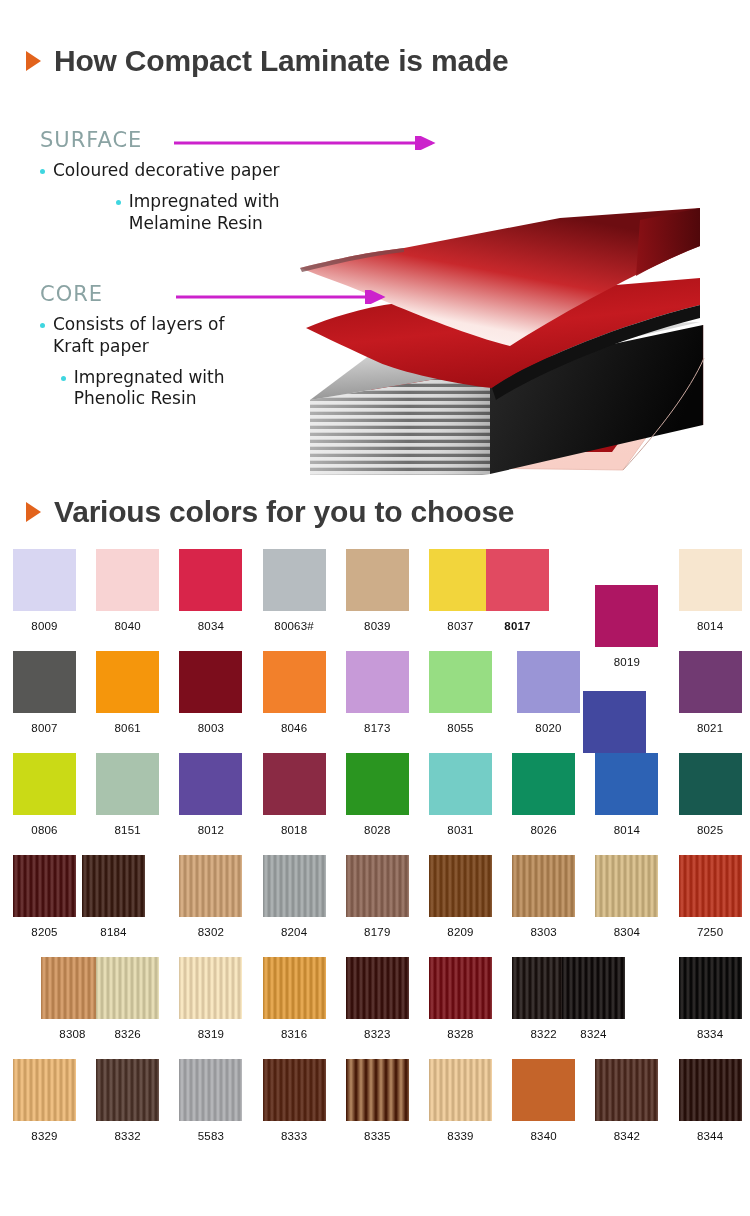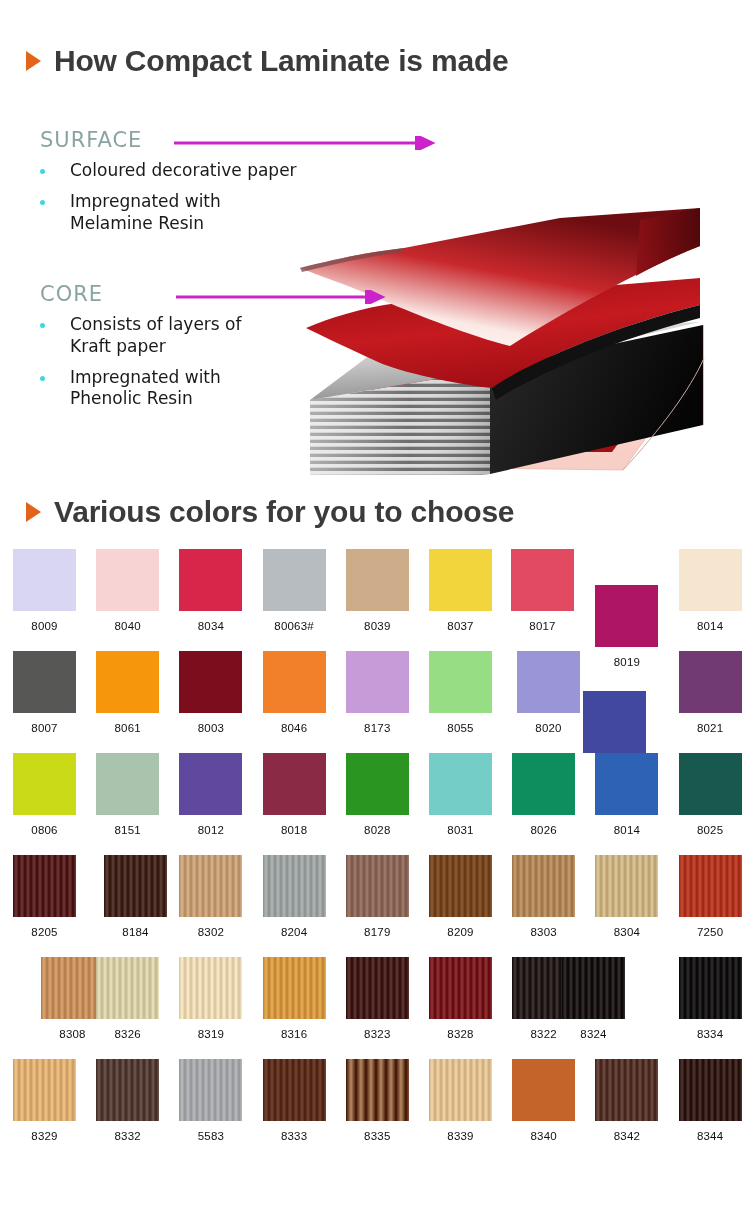--- a/index.html
+++ b/index.html
@@ -55,22 +55,23 @@
   .legend-title {
     font-size: 21px;
     letter-spacing: 1px;
     color: #8aa3a3;
     font-family: "DejaVu Sans", sans-serif;
     margin-bottom: 8px;
   }
   .legend-item {
     display: flex;
     align-items: flex-start;
-    gap: 25px;
+    gap: 8px;
     margin-bottom: 9px;
+    justify-content: flex-end;
   }
   .dot {
     width: 5px;
     height: 5px;
     border-radius: 50%;
     background: #3fd6e0;
     margin-top: 9px;
     flex: 0 0 auto;
   }
   .legend-text {
@@ -262,21 +263,21 @@
         <div class="swatch-label">80063#</div>
       </div>
       <div class="swatch-cell" style="left: 345.8px;">
         <div class="swatch-chip" style="background: rgb(205, 173, 137);"></div>
         <div class="swatch-label">8039</div>
       </div>
       <div class="swatch-cell" style="left: 429px;">
         <div class="swatch-chip" style="background: rgb(242, 213, 60);"></div>
         <div class="swatch-label">8037</div>
       </div>
-      <div class="swatch-cell" style="left: 511px;">
+      <div class="swatch-cell" style="left: 486px; font-weight: bold;">
         <div class="swatch-chip" style="background: rgb(225, 74, 97);"></div>
         <div class="swatch-label">8017</div>
       </div>
       <div class="swatch-cell" style="left: 595.4px; margin-top: 36px;">
         <div class="swatch-chip" style="background: rgb(174, 22, 99);"></div>
         <div class="swatch-label">8019</div>
       </div>
       <div class="swatch-cell" style="left: 678.6px;">
         <div class="swatch-chip" style="background: rgb(247, 230, 207);"></div>
         <div class="swatch-label">8014</div>
@@ -356,21 +357,21 @@
       <div class="swatch-cell" style="left: 678.6px;">
         <div class="swatch-chip" style="background: rgb(24, 89, 79);"></div>
         <div class="swatch-label">8025</div>
       </div>
     </div>
     <div class="swatch-row">
       <div class="swatch-cell" style="left: 13px;">
         <div class="swatch-chip" style="background: repeating-linear-gradient(90deg, rgb(60, 6, 6) 0px, rgb(112, 58, 58) 3px, rgb(60, 6, 6) calc(6px)) rgb(74, 20, 20);"></div>
         <div class="swatch-label">8205</div>
       </div>
-      <div class="swatch-cell" style="left: 104px;">
+      <div class="swatch-cell" style="left: 82px;">
         <div class="swatch-chip" style="background: repeating-linear-gradient(90deg, rgb(43, 15, 6) 0px, rgb(95, 67, 58) 3px, rgb(43, 15, 6) calc(6px)) rgb(57, 29, 20);"></div>
         <div class="swatch-label">8184</div>
       </div>
       <div class="swatch-cell" style="left: 179.4px;">
         <div class="swatch-chip" style="background: repeating-linear-gradient(90deg, rgb(174, 134, 93) 0px, rgb(222, 182, 141) 3px, rgb(174, 134, 93) calc(6px)) rgb(200, 160, 119);"></div>
         <div class="swatch-label">8302</div>
       </div>
       <div class="swatch-cell" style="left: 262.6px;">
         <div class="swatch-chip" style="background: repeating-linear-gradient(90deg, rgb(136, 141, 142) 0px, rgb(178, 183, 184) 3px, rgb(136, 141, 142) calc(6px)) rgb(158, 163, 164);"></div>
         <div class="swatch-label">8204</div>

